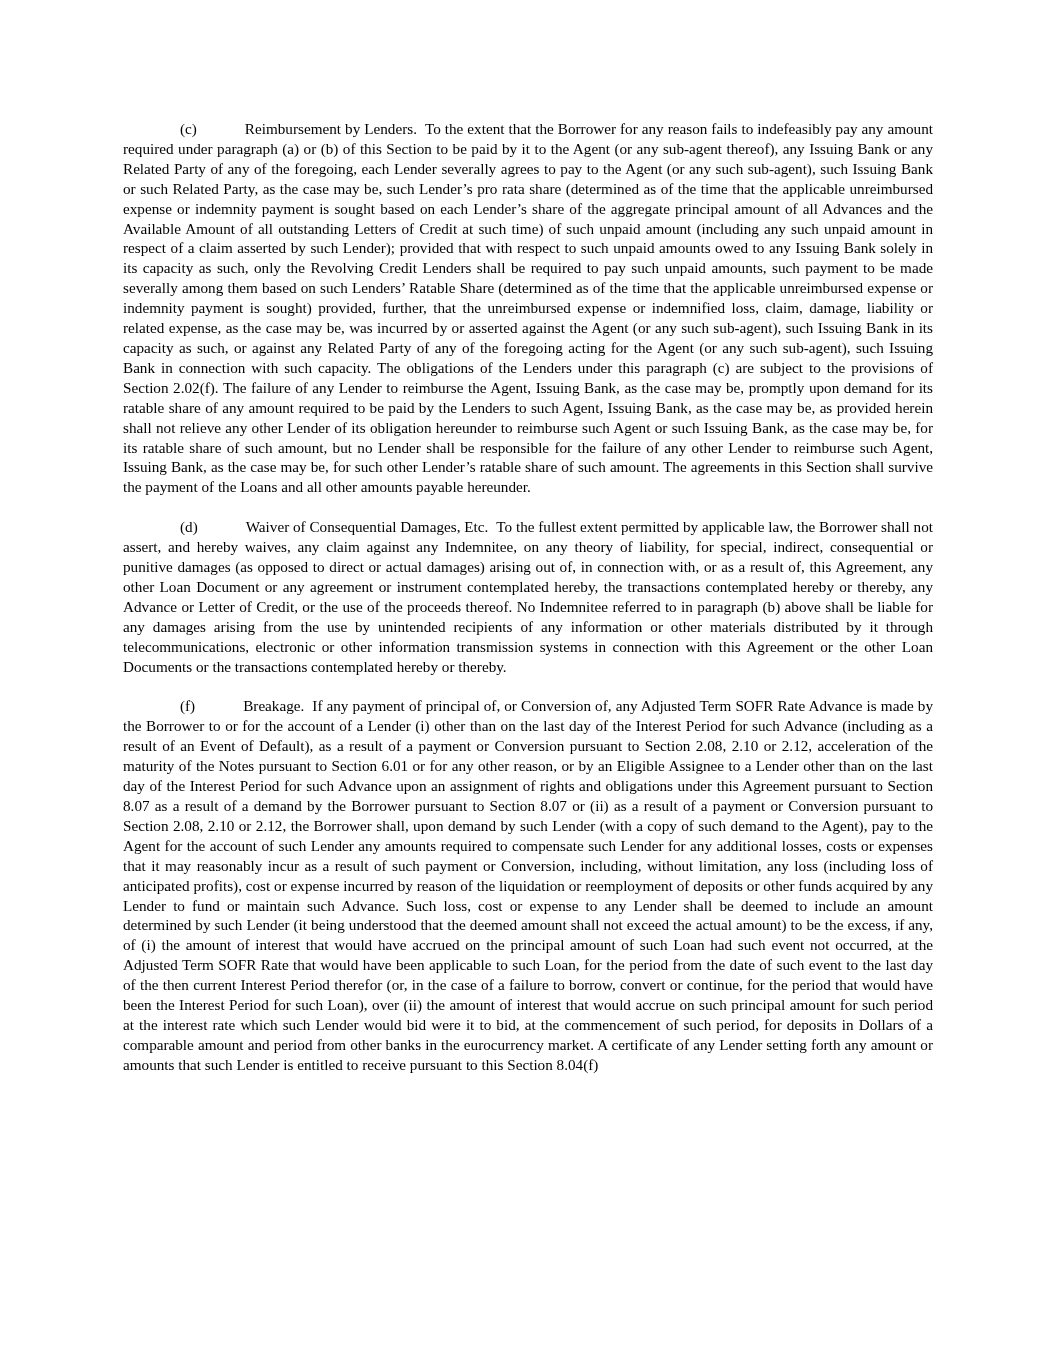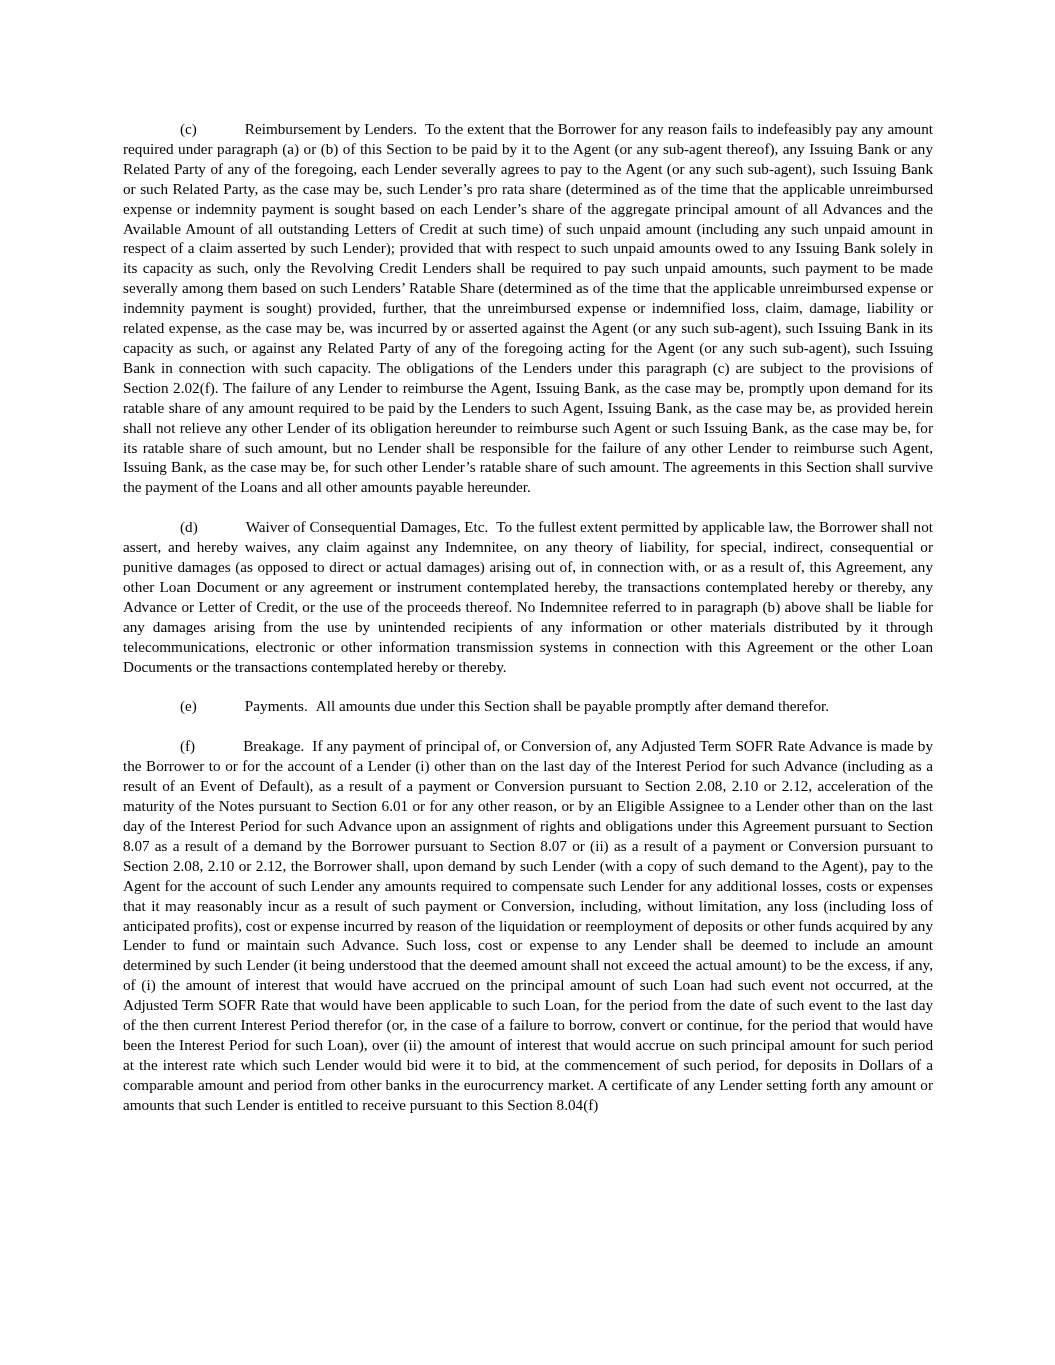--- a/index.html
+++ b/index.html
@@ -51,20 +51,19 @@
 </head>
 <body>
 
 <div class="page">
   <div class="content">
 
     <p class="para"><span class="label">(c)</span><span class="tab-spacer"></span><span class="heading">Reimbursement by Lenders.</span><span class="body-text">To the extent that the Borrower for any reason fails to indefeasibly pay any amount required under paragraph (a) or (b) of this Section to be paid by it to the Agent (or any sub-agent thereof), any Issuing Bank or any Related Party of any of the foregoing, each Lender severally agrees to pay to the Agent (or any such sub-agent), such Issuing Bank or such Related Party, as the case may be, such Lender’s pro rata share (determined as of the time that the applicable unreimbursed expense or indemnity payment is sought based on each Lender’s share of the aggregate principal amount of all Advances and the Available Amount of all outstanding Letters of Credit at such time) of such unpaid amount (including any such unpaid amount in respect of a claim asserted by such Lender); provided that with respect to such unpaid amounts owed to any Issuing Bank solely in its capacity as such, only the Revolving Credit Lenders shall be required to pay such unpaid amounts, such payment to be made severally among them based on such Lenders’ Ratable Share (determined as of the time that the applicable unreimbursed expense or indemnity payment is sought) provided, further, that the unreimbursed expense or indemnified loss, claim, damage, liability or related expense, as the case may be, was incurred by or asserted against the Agent (or any such sub-agent), such Issuing Bank in its capacity as such, or against any Related Party of any of the foregoing acting for the Agent (or any such sub-agent), such Issuing Bank in connection with such capacity.  The obligations of the Lenders under this paragraph (c) are subject to the provisions of Section 2.02(f). The failure of any Lender to reimburse the Agent, Issuing Bank, as the case may be, promptly upon demand for its ratable share of any amount required to be paid by the Lenders to such Agent, Issuing Bank, as the case may be, as provided herein shall not relieve any other Lender of its obligation hereunder to reimburse such Agent or such Issuing Bank, as the case may be, for its ratable share of such amount, but no Lender shall be responsible for the failure of any other Lender to reimburse such Agent, Issuing Bank, as the case may be, for such other Lender’s ratable share of such amount.  The agreements in this Section shall survive the payment of the Loans and all other amounts payable hereunder.</span></p>
 
     <p class="para"><span class="label">(d)</span><span class="tab-spacer"></span><span class="heading">Waiver of Consequential Damages, Etc.</span><span class="body-text">To the fullest extent permitted by applicable law, the Borrower shall not assert, and hereby waives, any claim against any Indemnitee, on any theory of liability, for special, indirect, consequential or punitive damages (as opposed to direct or actual damages) arising out of, in connection with, or as a result of, this Agreement, any other Loan Document or any agreement or instrument contemplated hereby, the transactions contemplated hereby or thereby, any Advance or Letter of Credit, or the use of the proceeds thereof.  No Indemnitee referred to in paragraph (b) above shall be liable for any damages arising from the use by unintended recipients of any information or other materials distributed by it through telecommunications, electronic or other information transmission systems in connection with this Agreement or the other Loan Documents or the transactions contemplated hereby or thereby.</span></p>
 
-    <p class="para"><span class="label">(e)</span><span class="tab-spacer"></span><span class="heading">Payments.</span><span class="body-text">All amounts due under this Section shall be payable promptly after demand therefor.</span></p>
 
     <p class="para"><span class="label">(f)</span><span class="tab-spacer"></span><span class="heading">Breakage.</span><span class="body-text">If any payment of principal of, or Conversion of, any Adjusted Term SOFR Rate Advance is made by the Borrower to or for the account of a Lender (i) other than on the last day of the Interest Period for such Advance (including as a result of an Event of Default), as a result of a payment or Conversion pursuant to Section 2.08, 2.10 or 2.12, acceleration of the maturity of the Notes pursuant to Section 6.01 or for any other reason, or by an Eligible Assignee to a Lender other than on the last day of the Interest Period for such Advance upon an assignment of rights and obligations under this Agreement pursuant to Section 8.07 as a result of a demand by the Borrower pursuant to Section 8.07 or (ii) as a result of a payment or Conversion pursuant to Section 2.08, 2.10 or 2.12, the Borrower shall, upon demand by such Lender (with a copy of such demand to the Agent), pay to the Agent for the account of such Lender any amounts required to compensate such Lender for any additional losses, costs or expenses that it may reasonably incur as a result of such payment or Conversion, including, without limitation, any loss (including loss of anticipated profits), cost or expense incurred by reason of the liquidation or reemployment of deposits or other funds acquired by any Lender to fund or maintain such Advance. Such loss, cost or expense to any Lender shall be deemed to include an amount determined by such Lender (it being understood that the deemed amount shall not exceed the actual amount) to be the excess, if any, of (i) the amount of interest that would have accrued on the principal amount of such Loan had such event not occurred, at the Adjusted Term SOFR Rate that would have been applicable to such Loan, for the period from the date of such event to the last day of the then current Interest Period therefor (or, in the case of a failure to borrow, convert or continue, for the period that would have been the Interest Period for such Loan), over (ii) the amount of interest that would accrue on such principal amount for such period at the interest rate which such Lender would bid were it to bid, at the commencement of such period, for deposits in Dollars of a comparable amount and period from other banks in the eurocurrency market.  A certificate of any Lender setting forth any amount or amounts that such Lender is entitled to receive pursuant to this Section 8.04(f)</span></p>
 
   </div>
 
   <div class="footer">-68-</div>
 </div>
 
 </body></html>

